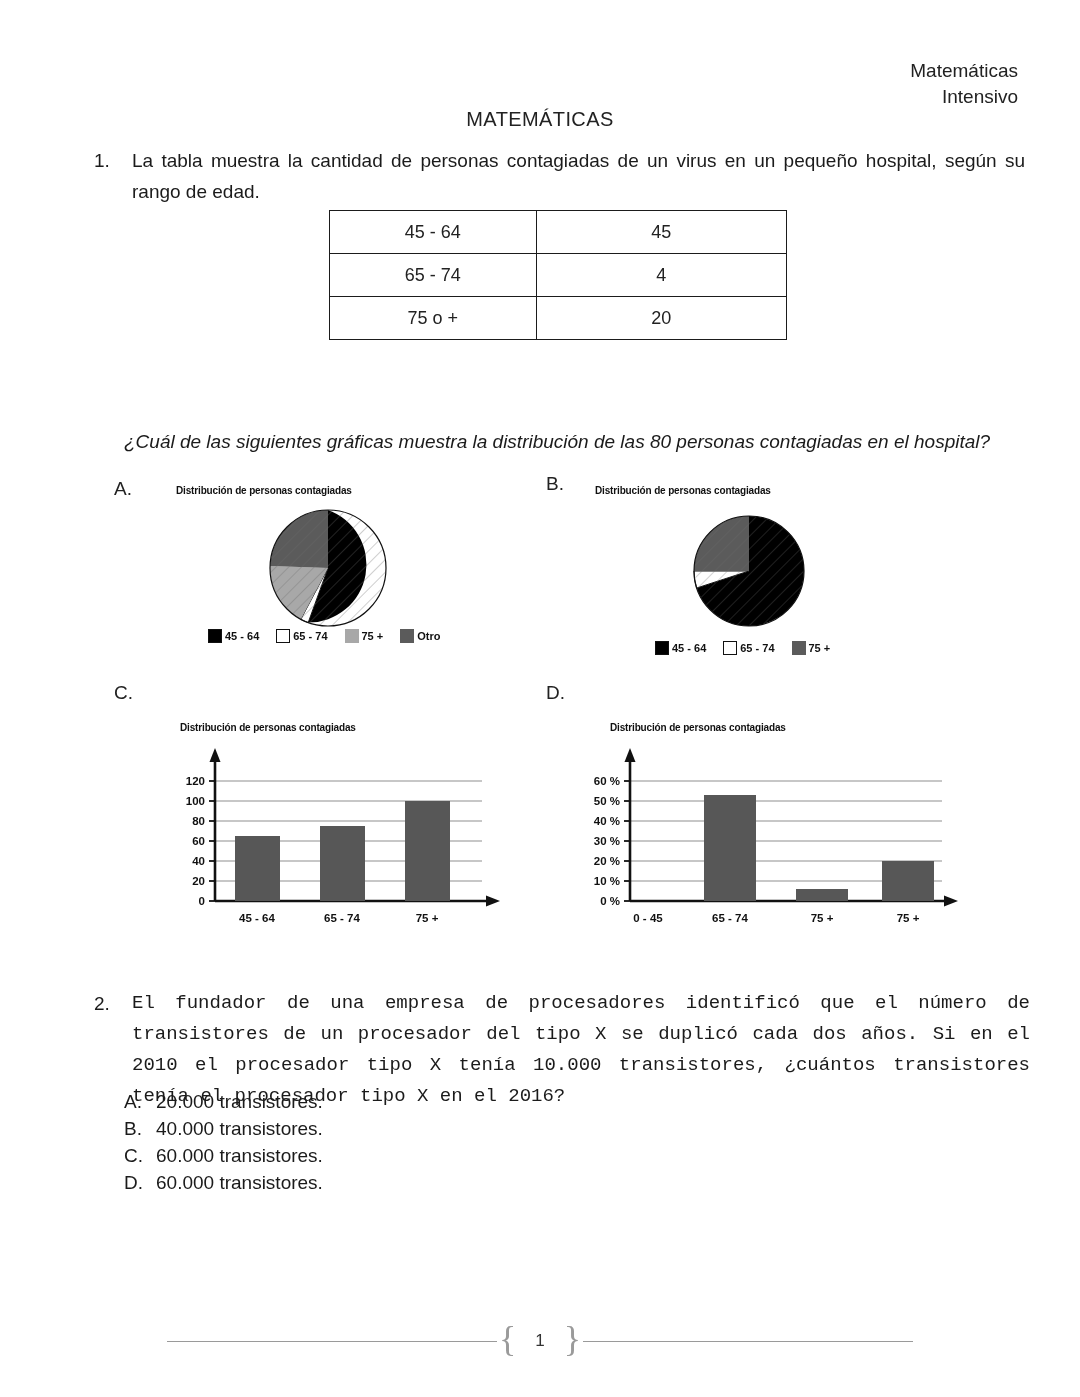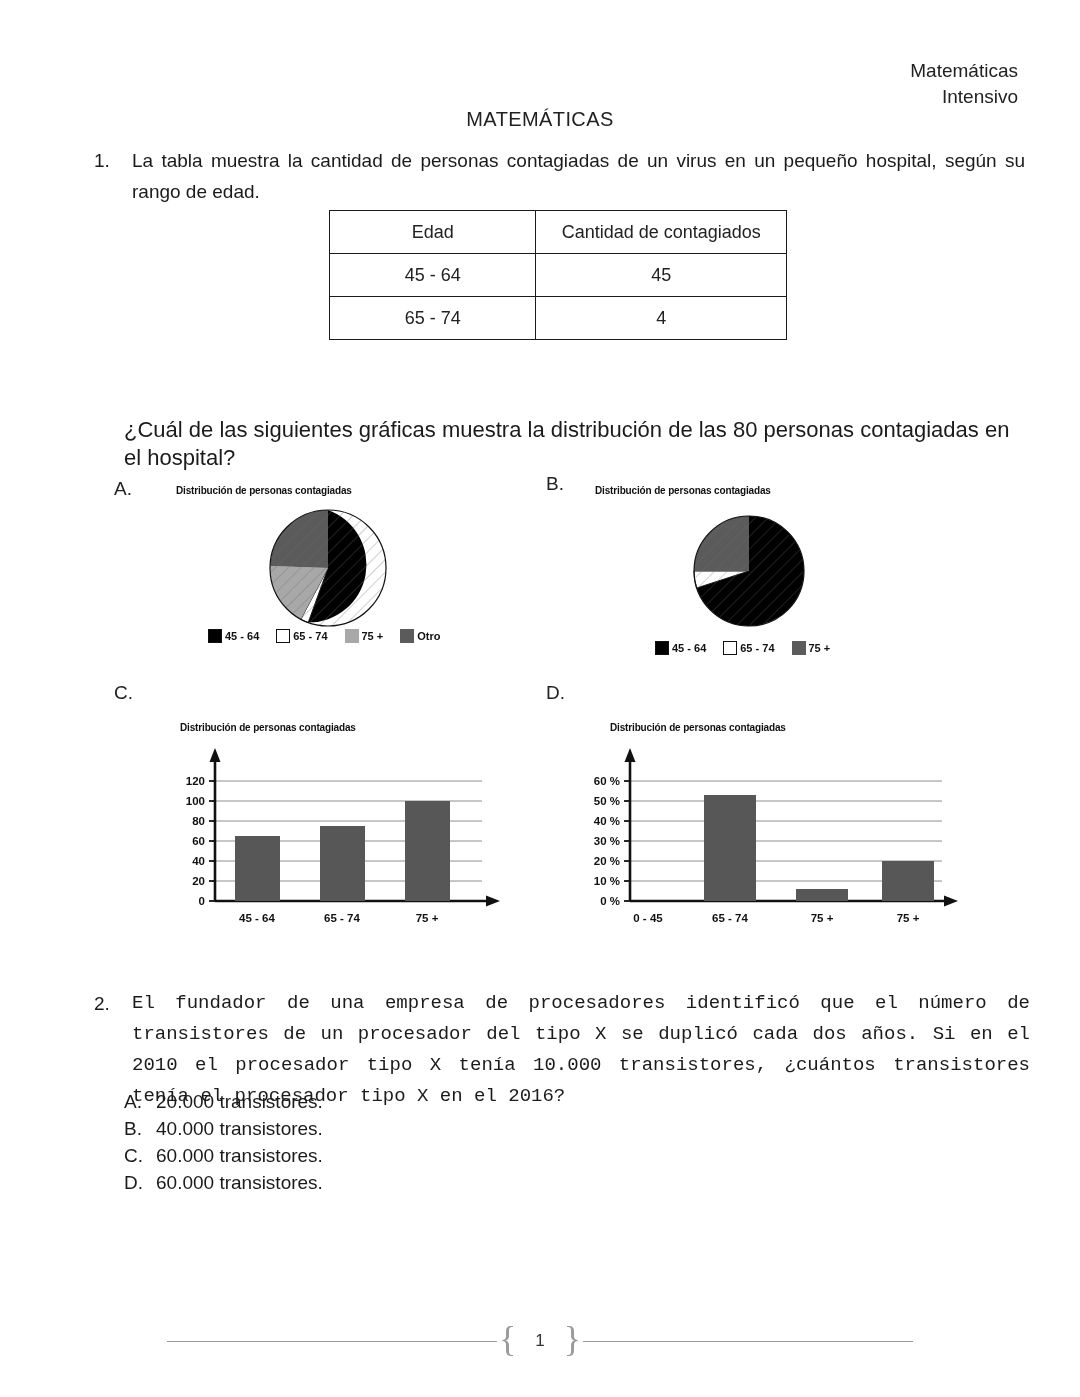--- a/index.html
+++ b/index.html
@@ -57,25 +57,26 @@
   }
 
   #q1 { top: 145px; left: 90px; width: 935px; }
   #q1 .q-text { width: 893px; }
 
   #q2 { top: 988px; left: 90px; width: 940px; }
   #q2 .q-text { width: 898px; font-family: Liberation Mono, monospace; }
 
   .q-prompt {
     position: absolute;
-    top: 416px;
+    top: 428px;
     left: 124px;
     width: 900px;
-    font-size: 22px;
+    font-size: 19px;
     line-height: 28px;
+    font-style: italic;
   }
 
   
   .data-table {
     position: absolute;
     top: 210px;
     left: 329px;
     width: 458px;
     border-collapse: collapse;
   }
@@ -188,30 +189,30 @@
 <div class="main-title">MATEMÁTICAS</div>
 
 <div class="question" id="q1">
   <div class="q-num">1.</div>
   <div class="q-text">La tabla muestra la cantidad de personas contagiadas de un virus en un pequeño hospital, según su rango de edad.</div>
 </div>
 
 <table class="data-table">
   <tbody>
     <tr>
-      <td class="col-a">Edad</td>
-      <td class="col-b">Cantidad de contagiados</td>
-    </tr>
-    <tr>
       <td class="col-a">45 - 64</td>
       <td class="col-b">45</td>
     </tr>
     <tr>
       <td class="col-a">65 - 74</td>
       <td class="col-b">4</td>
+    </tr>
+    <tr>
+      <td class="col-a">75 o +</td>
+      <td class="col-b">20</td>
     </tr>
   </tbody>
 </table>
 
 <div class="q-prompt">¿Cuál de las siguientes gráficas muestra la distribución de las 80 personas contagiadas en el hospital?</div>
 
 <div class="opt-letter" style="top:478px;left:114px;">A.</div>
 <div class="chart-title" style="top:485px;left:176px;">Distribución de personas contagiadas</div>
 <div class="pie-wrap" style="top:508px;left:258px;">
   <svg class="pie" width="140" height="120" viewBox="0 0 140 120">

